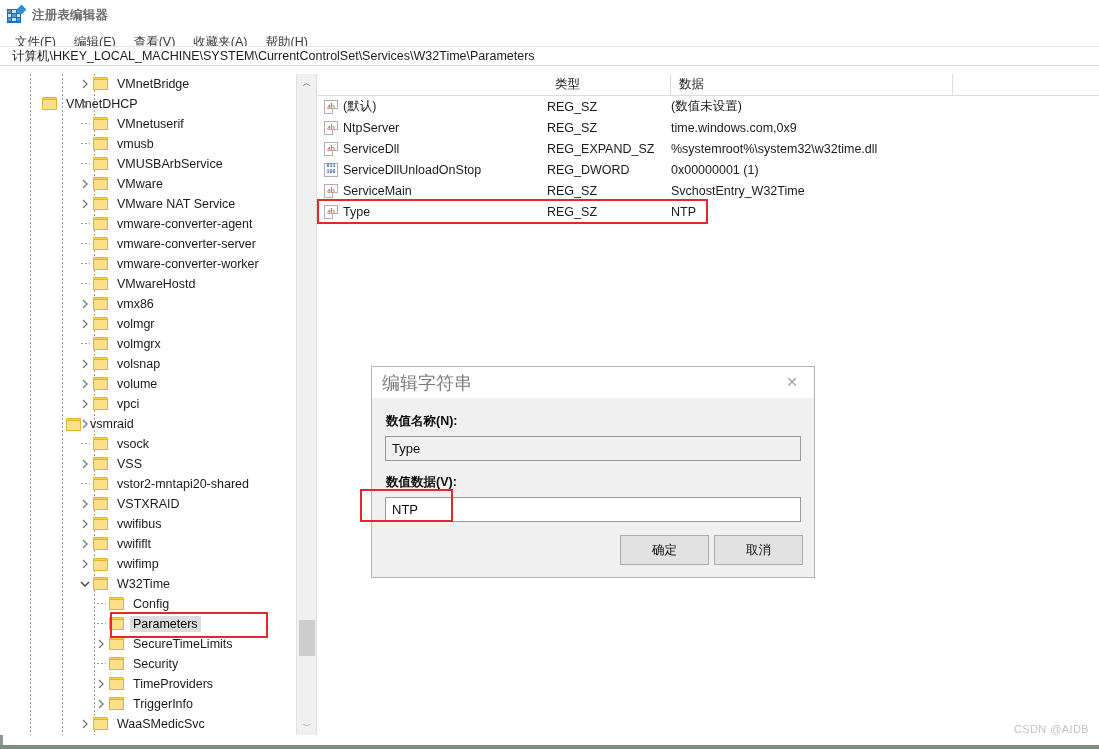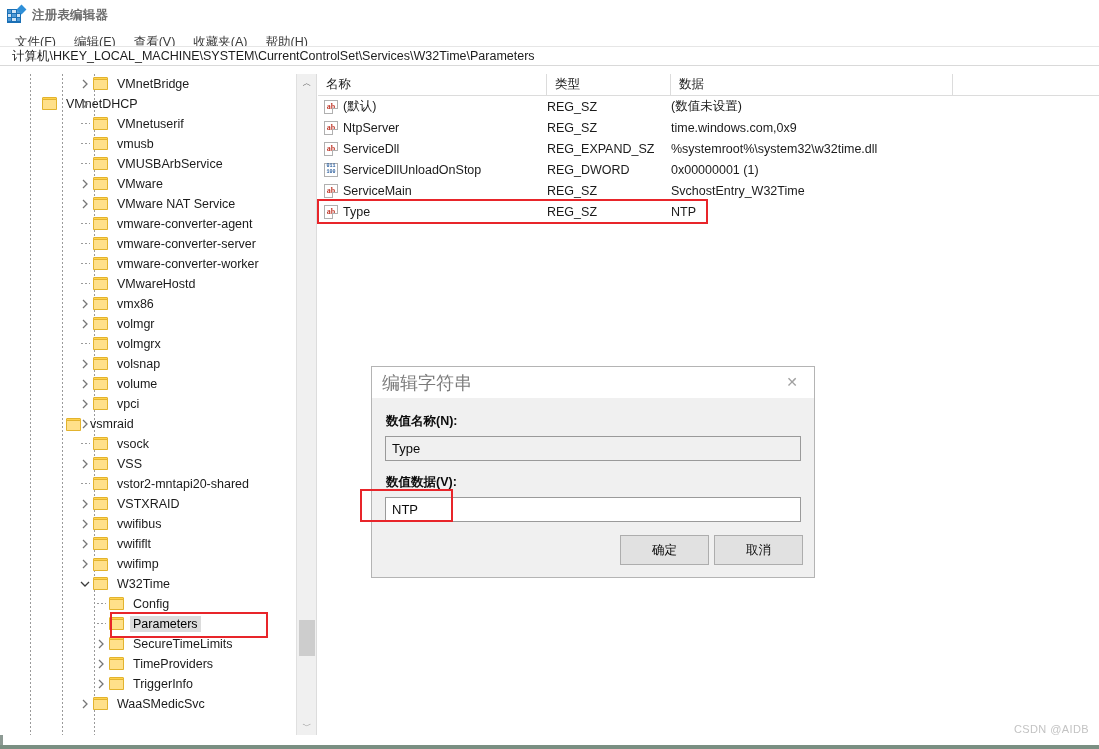--- a/index.html
+++ b/index.html
@@ -159,21 +159,21 @@
   .lrow .c-name {
     position: absolute; left: 0; top: 0; height: 21px; display: flex; align-items: center;
     padding-left: 6px;
   }
   .lrow .c-type { position: absolute; left: 229px; top: 0; height: 21px; display: flex; align-items: center; }
   .lrow .c-data { position: absolute; left: 353px; top: 0; height: 21px; display: flex; align-items: center; }
 
   .vicon { position: relative; width: 14px; height: 14px; margin-right: 5px; flex: 0 0 auto; }
   .vicon.sz {
     background: #ffffff; border: 1px solid #b0b0b0;
-    font-size: 8px; font-weight: bold; color: #c0392b;
+    font-size: 8px; font-weight: normal; color: #c0392b;
     display: flex; align-items: center; justify-content: center;
     font-family: "Liberation Serif", serif;
   }
   .vicon.sz::after {
     content: ""; position: absolute; right: -1px; bottom: -1px; width: 5px; height: 5px;
     background: #ffffff; border-left: 1px solid #b0b0b0; border-top: 1px solid #b0b0b0;
   }
   .vicon.dw {
     background: #ffffff; border: 1px solid #b0b0b0;
     display: flex; flex-direction: column; align-items: center; justify-content: center;
@@ -633,20 +633,30 @@
               </span>
               <span style="display:flex;align-items:center;margin-left:109px">
                 <span class="folder">
                   <span class="back"></span>
                   <span class="front"></span>
                 </span>
                 <span class="tlabel">SecureTimeLimits</span>
               </span>
             </div>
             <div class="trow">
+              <span class="stub" style="left:93px"></span>
+              <span style="display:flex;align-items:center;margin-left:109px">
+                <span class="folder">
+                  <span class="back"></span>
+                  <span class="front"></span>
+                </span>
+                <span class="tlabel">Security</span>
+              </span>
+            </div>
+            <div class="trow">
               <span class="twist" style="left:93px">
                 <svg width="8" height="10" viewBox="0 0 8 10">
                   <path d="M2 1 L6 5 L2 9" fill="none" stroke="#767676" stroke-width="1.3"></path>
                 </svg>
               </span>
               <span style="display:flex;align-items:center;margin-left:109px">
                 <span class="folder">
                   <span class="back"></span>
                   <span class="front"></span>
                 </span>
@@ -687,21 +697,20 @@
         <div class="sb-arrow up">︿</div>
         <div class="sb-thumb" style="top:546px;height:36px"></div>
         <div class="sb-arrow down">﹀</div>
       </div>
 
       <div class="redbox" style="left:110px;top:538px;width:158px;height:26px"></div>
     </div>
 
     <div class="list-pane">
       <div class="list-header">
-        <div class="lh-cell" style="left:0;width:229px">名称</div>
         <div class="lh-cell" style="left:229px;width:124px">类型</div>
         <div class="lh-cell" style="left:353px;width:282px">数据</div>
       </div>
       <div class="list-rows" id="list-rows">
           <div class="lrow">
             <span class="c-name">
               <span class="vicon sz">ab</span>
               <span>(默认)</span>
             </span>
             <span class="c-type">REG_SZ</span>

